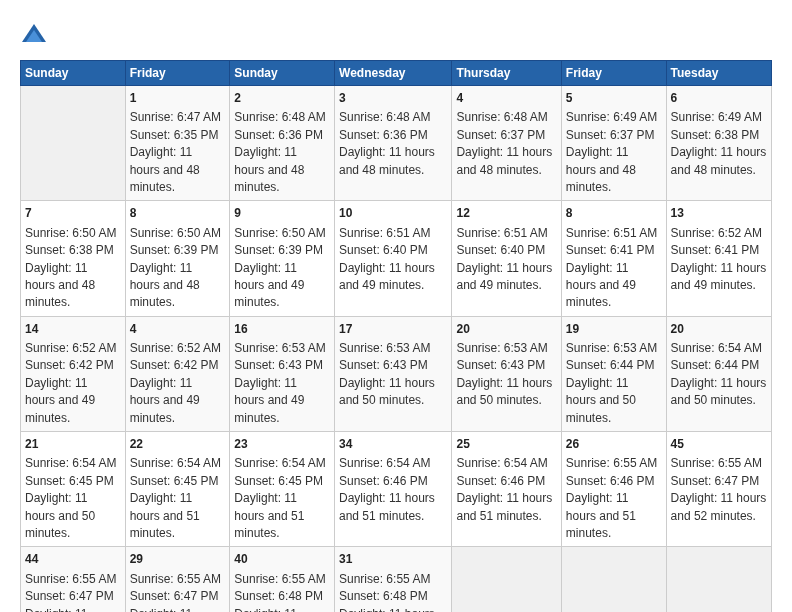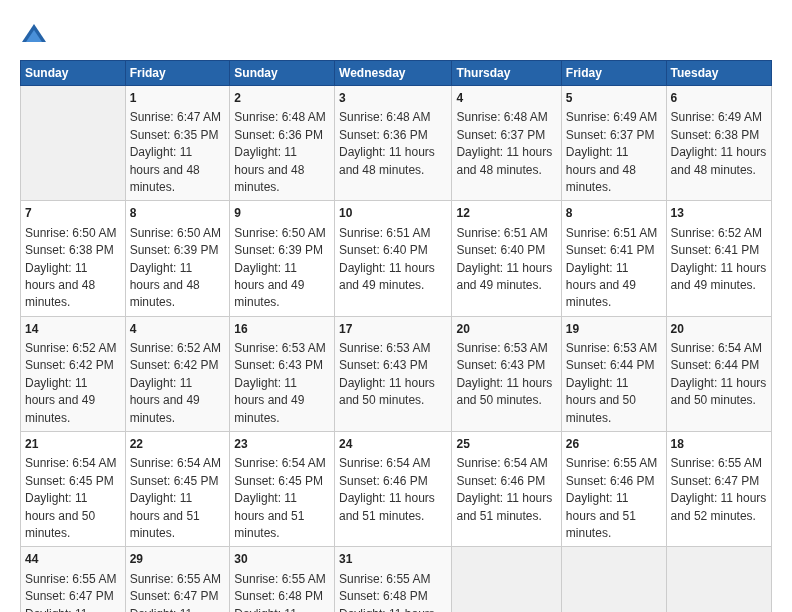--- a/index.html
+++ b/index.html
@@ -222,47 +222,47 @@
           </td>
           <td>
             <span class="day-num">22</span>
             <div class="day-info">Sunrise: 6:54 AM<br>Sunset: 6:45 PM<br>Daylight: 11 hours and 51 minutes.</div>
           </td>
           <td>
             <span class="day-num">23</span>
             <div class="day-info">Sunrise: 6:54 AM<br>Sunset: 6:45 PM<br>Daylight: 11 hours and 51 minutes.</div>
           </td>
           <td>
-            <span class="day-num">24</span>
+            <span class="day-num">34</span>
             <div class="day-info">Sunrise: 6:54 AM<br>Sunset: 6:46 PM<br>Daylight: 11 hours and 51 minutes.</div>
           </td>
           <td>
             <span class="day-num">25</span>
             <div class="day-info">Sunrise: 6:54 AM<br>Sunset: 6:46 PM<br>Daylight: 11 hours and 51 minutes.</div>
           </td>
           <td>
             <span class="day-num">26</span>
             <div class="day-info">Sunrise: 6:55 AM<br>Sunset: 6:46 PM<br>Daylight: 11 hours and 51 minutes.</div>
           </td>
           <td>
-            <span class="day-num">18</span>
+            <span class="day-num">45</span>
             <div class="day-info">Sunrise: 6:55 AM<br>Sunset: 6:47 PM<br>Daylight: 11 hours and 52 minutes.</div>
           </td>
         </tr>
         <tr>
           <td>
             <span class="day-num">44</span>
             <div class="day-info">Sunrise: 6:55 AM<br>Sunset: 6:47 PM<br>Daylight: 11 hours and 52 minutes.</div>
           </td>
           <td>
             <span class="day-num">29</span>
             <div class="day-info">Sunrise: 6:55 AM<br>Sunset: 6:47 PM<br>Daylight: 11 hours and 52 minutes.</div>
           </td>
           <td>
-            <span class="day-num">30</span>
+            <span class="day-num">40</span>
             <div class="day-info">Sunrise: 6:55 AM<br>Sunset: 6:48 PM<br>Daylight: 11 hours and 52 minutes.</div>
           </td>
           <td>
             <span class="day-num">31</span>
             <div class="day-info">Sunrise: 6:55 AM<br>Sunset: 6:48 PM<br>Daylight: 11 hours and 52 minutes.</div>
           </td>
           <td class="empty-cell"></td>
           <td class="empty-cell"></td>
           <td class="empty-cell"></td>
         </tr>

